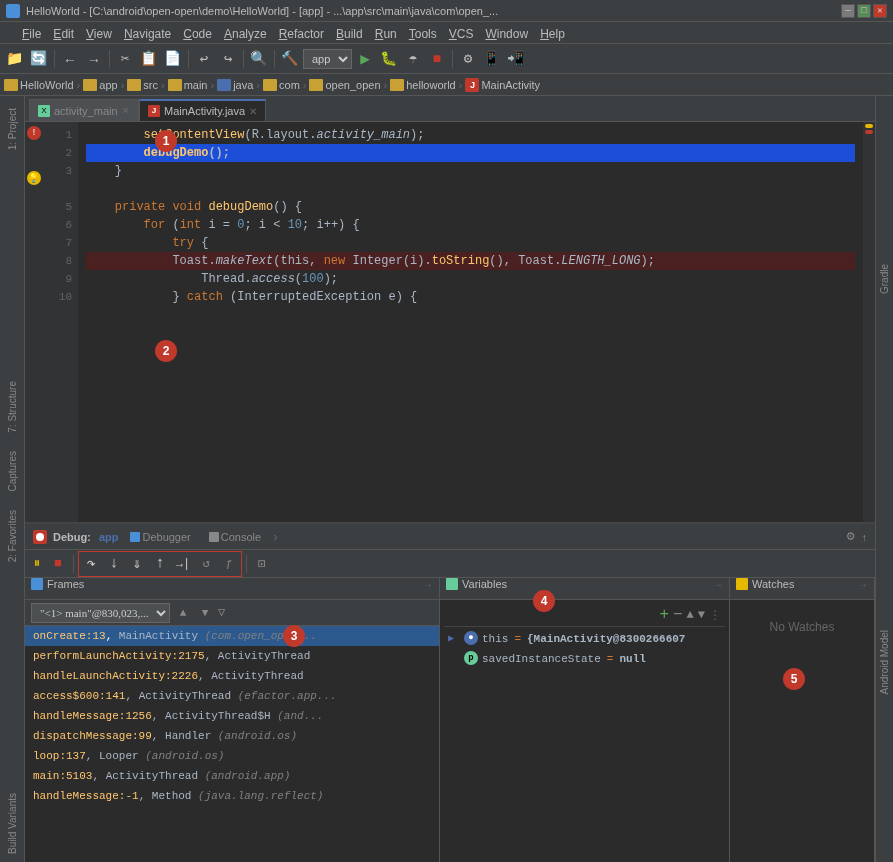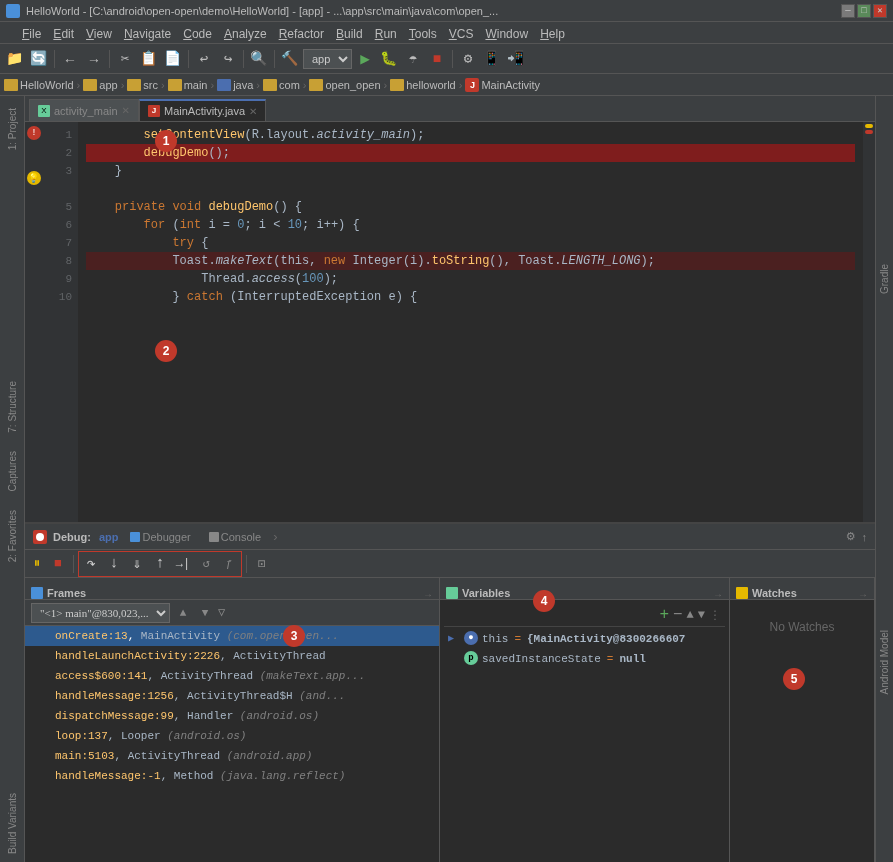--- a/index.html
+++ b/index.html
@@ -75,33 +75,33 @@
     .debug-toolbar { background: #3c3f41; height: 28px; display: flex; align-items: center; padding: 0 4px; border-bottom: 1px solid #555; gap: 2px; }
     .debug-tool-btn { width: 22px; height: 22px; display: flex; align-items: center; justify-content: center; cursor: pointer; color: #888; font-size: 13px; border: 1px solid transparent; }
     .debug-toolbar-group { border: 1px solid #c0392b; padding: 1px; display: flex; gap: 1px; }
 
     
     .debug-panels { flex: 1; display: flex; overflow: hidden; }
     .debug-panel { display: flex; flex-direction: column; overflow: hidden; border-right: 1px solid #555; }
     .panel-frames { width: 415px; }
     .panel-variables { width: 290px; }
     .panel-watches { flex: 1; }
-    .panel-header { background: #3c3f41; height: 22px; display: flex; align-items: flex-end; padding: 0 6px; gap: 4px; font-family: Arial; font-size: 11px; color: #888; border-bottom: 1px solid #555; font-weight: bold; }
+    .panel-header { background: #3c3f41; height: 22px; display: flex; align-items: flex-start; padding: 0 6px; gap: 4px; font-family: Arial; font-size: 11px; color: #888; border-bottom: 1px solid #555; }
     .panel-header-title { color: #bbbbbb; font-size: 11px; }
     .panel-expand { margin-left: auto; color: #666; cursor: pointer; font-size: 10px; }
 
     
     .frames-toolbar { background: #3c3f41; height: 26px; display: flex; align-items: center; padding: 0 6px; gap: 4px; border-bottom: 1px solid #555; }
     .frames-select { background: #4c5052; border: 1px solid #666; color: #ccc; font-size: 11px; padding: 1px 4px; height: 20px; font-family: Consolas; max-width: 160px; }
     .frames-nav-btn { width: 18px; height: 18px; display: flex; align-items: center; justify-content: center; cursor: pointer; color: #888; font-size: 11px; }
     .frames-filter { color: #888; cursor: pointer; font-size: 12px; }
     .frames-list { overflow-y: auto; flex: 1; }
     .frame-item { padding: 2px 8px; cursor: pointer; font-size: 11px; color: #a9b7c6; line-height: 16px; }
     .frame-item.selected { background: #2d5a8e; color: white; }
-    .frame-item .frame-method { color: #ffc66d; margin-left: 22px; }
+    .frame-item .frame-method { color: #ffc66d; }
     .frame-item .frame-class { color: #a9b7c6; }
     .frame-item .frame-pkg { color: #808080; font-style: italic; }
 
     
     .vars-list { overflow-y: auto; flex: 1; padding: 4px; }
     .var-item { display: flex; align-items: flex-start; padding: 2px 4px; font-size: 11px; line-height: 16px; gap: 4px; }
     .var-icon { width: 14px; height: 14px; border-radius: 50%; display: flex; align-items: center; justify-content: center; font-size: 9px; font-weight: bold; flex-shrink: 0; }
     .var-icon.this-icon { background: #4b6eaf; color: white; }
     .var-icon.param-icon { background: #6c9; color: #000; }
     .var-name { color: #a9b7c6; }
@@ -271,21 +271,21 @@
           <div>6</div>
           <div>7</div>
           <div>8</div>
           <div>9</div>
           <div>10</div>
       </div>
       <div class="code-content" style="font-size:12px; line-height:18px;">
         <div>
           &nbsp;&nbsp;&nbsp;&nbsp;&nbsp;&nbsp;&nbsp;&nbsp;<span class="mt">setContentView</span>(<span class="cl">R</span>.layout.<span class="it">activity_main</span>);
         </div>
-        <div style="background:#7f1d1d;">
+        <div style="background:#1d4ed8;font-weight:bold;">
           &nbsp;&nbsp;&nbsp;&nbsp;&nbsp;&nbsp;&nbsp;&nbsp;<span class="mt">debugDemo</span>();
         </div>
         <div>
           &nbsp;&nbsp;&nbsp;&nbsp;}
         </div>
         <div style="height:18px;"></div>
         <div>
           &nbsp;&nbsp;&nbsp;&nbsp;<span class="kw">private void</span> <span class="mt">debugDemo</span>() {
         </div>
         <div>
@@ -367,24 +367,27 @@
             <div class="frames-nav-btn">▲</div>
             <div class="frames-nav-btn">▼</div>
             <div class="frames-filter">▽</div>
           </div>
 
           <div class="frames-list">
             <div class="frame-item selected">
               <span class="frame-method">onCreate:13</span>, <span class="frame-class">MainActivity</span> <span class="frame-pkg">(com.open_open...</span>
             </div>
             <div class="frame-item">
+              <span class="frame-method">performLaunchActivity:2175</span>, <span class="frame-class">ActivityThread</span>
+            </div>
+            <div class="frame-item">
               <span class="frame-method">handleLaunchActivity:2226</span>, <span class="frame-class">ActivityThread</span>
             </div>
             <div class="frame-item">
-              <span class="frame-method">access$600:141</span>, <span class="frame-class">ActivityThread</span> <span class="frame-pkg">(makeText.app...</span>
+              <span class="frame-method">access$600:141</span>, <span class="frame-class">ActivityThread</span> <span class="frame-pkg">(efactor.app...</span>
             </div>
             <div class="frame-item">
               <span class="frame-method">handleMessage:1256</span>, <span class="frame-class">ActivityThread$H</span> <span class="frame-pkg">(and...</span>
             </div>
             <div class="frame-item">
               <span class="frame-method">dispatchMessage:99</span>, <span class="frame-class">Handler</span> <span class="frame-pkg">(android.os)</span>
             </div>
             <div class="frame-item">
               <span class="frame-method">loop:137</span>, <span class="frame-class">Looper</span> <span class="frame-pkg">(android.os)</span>
             </div>

